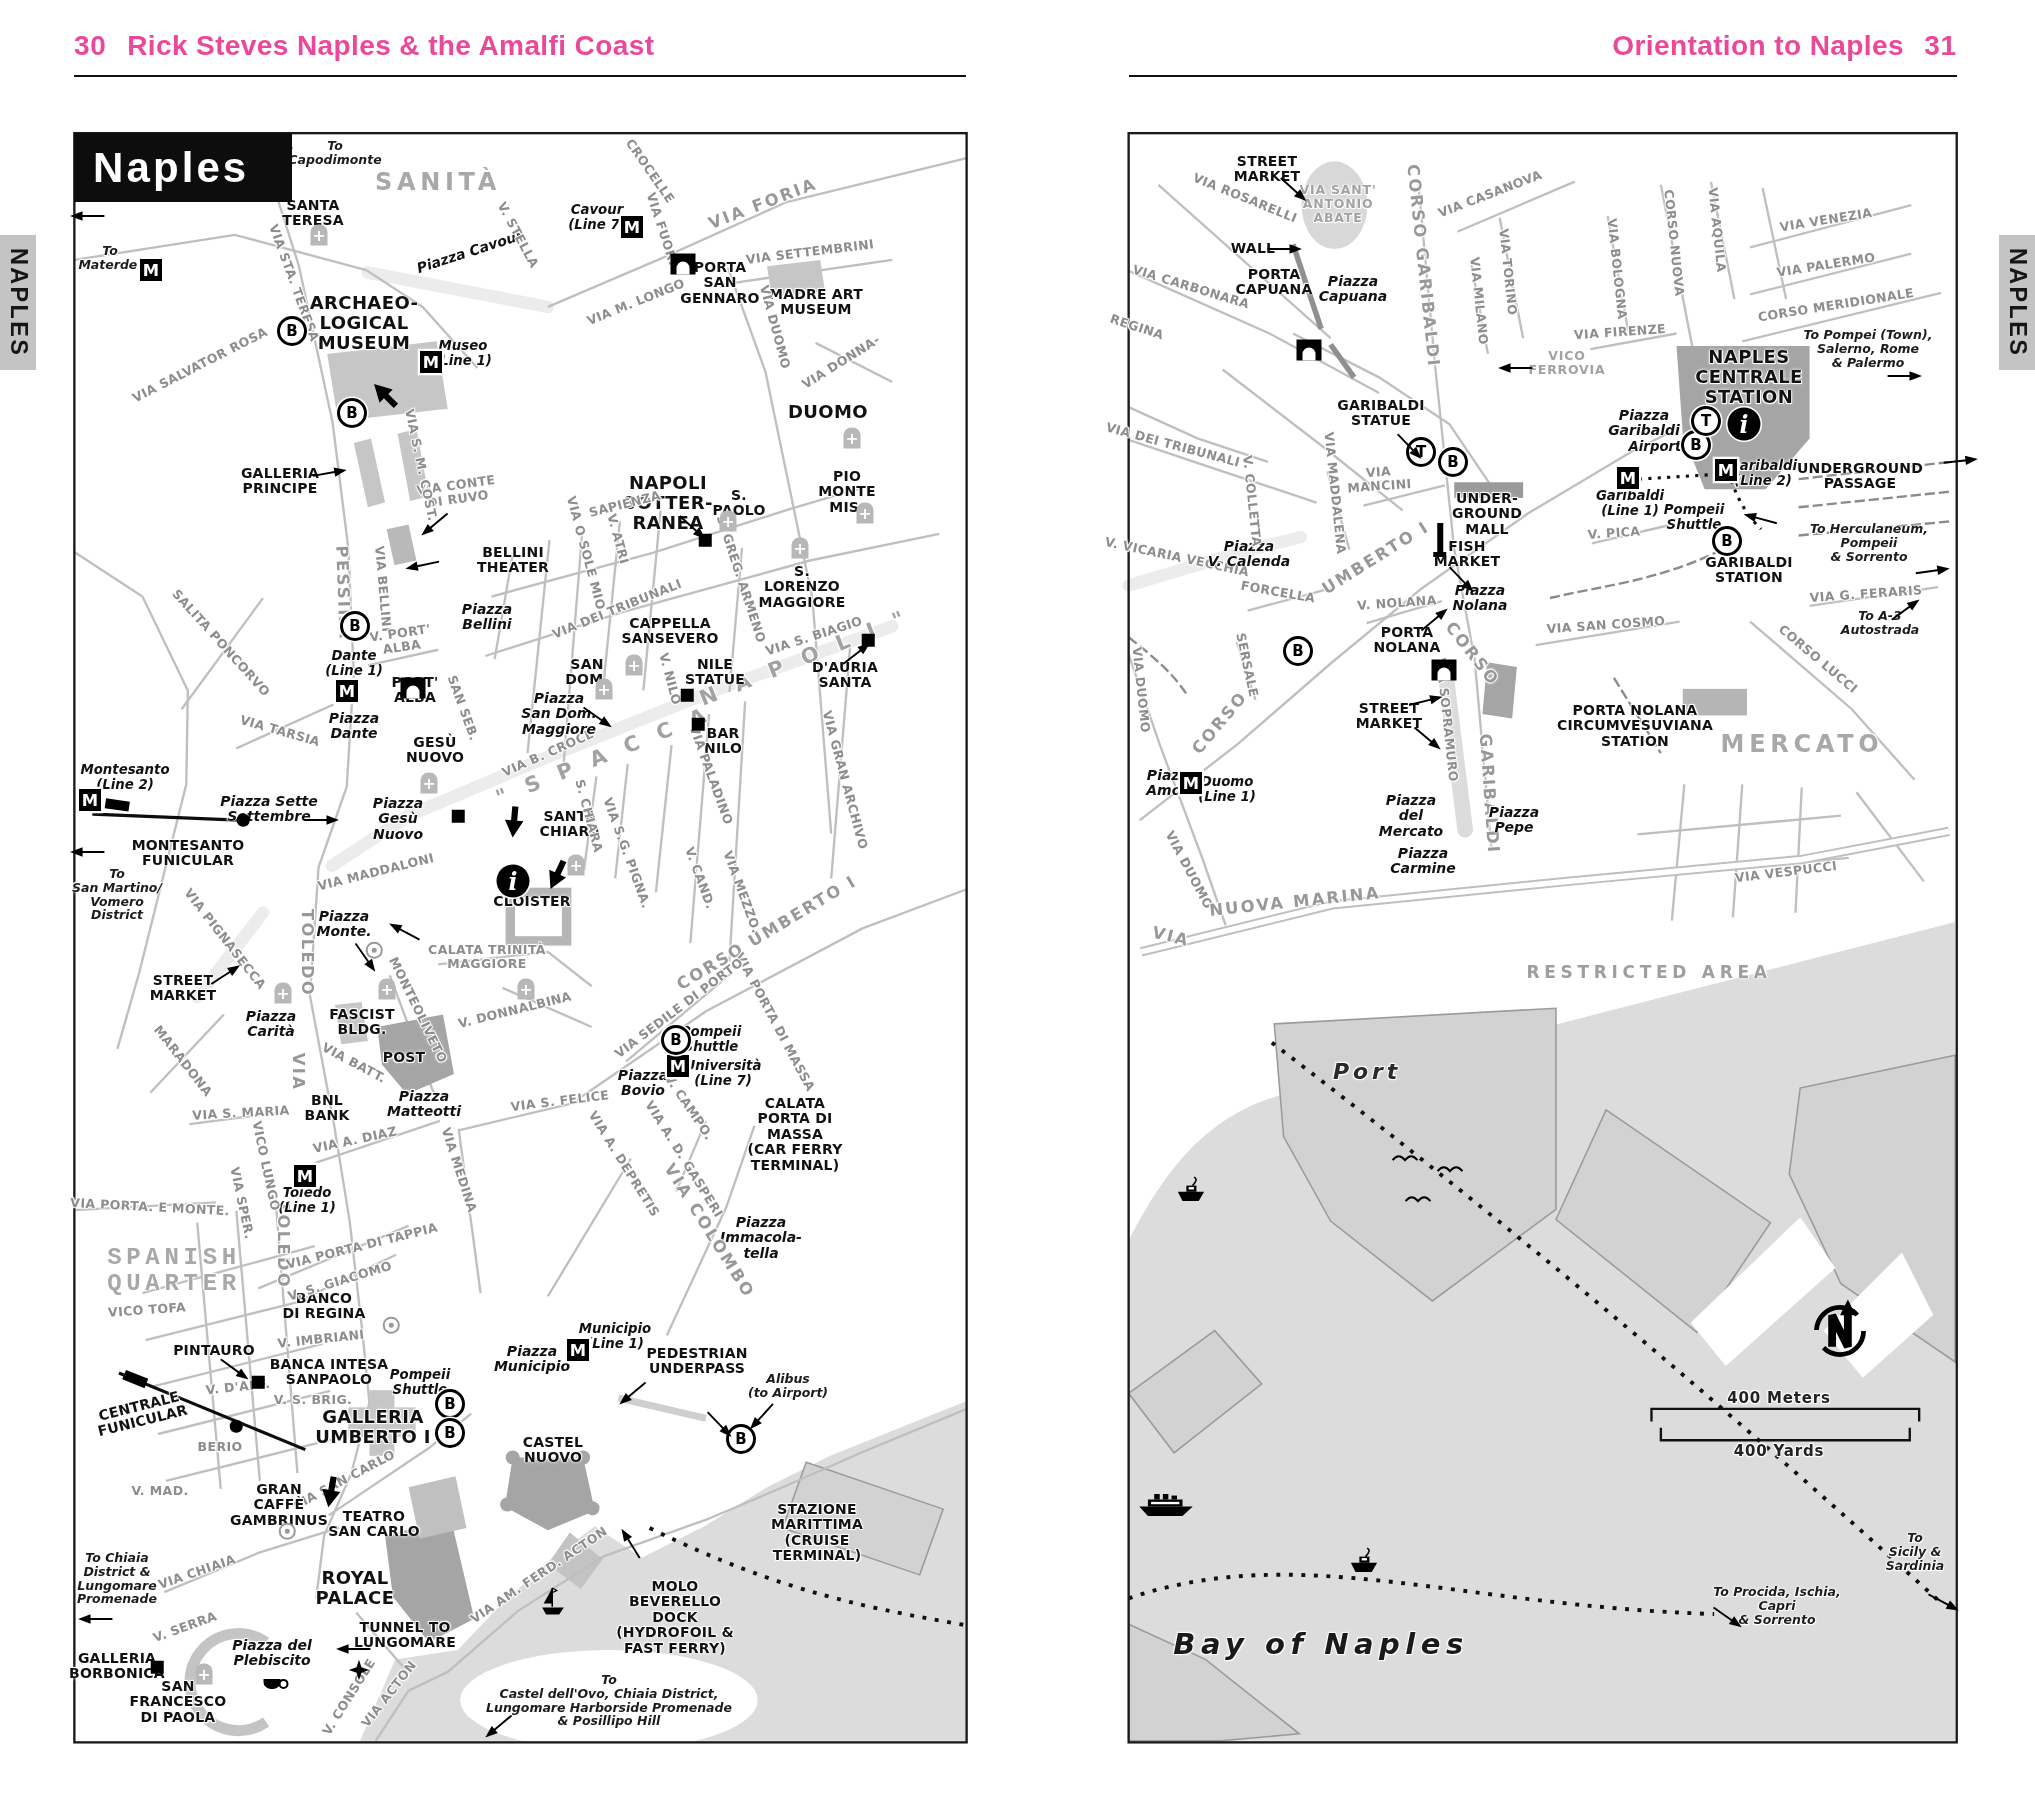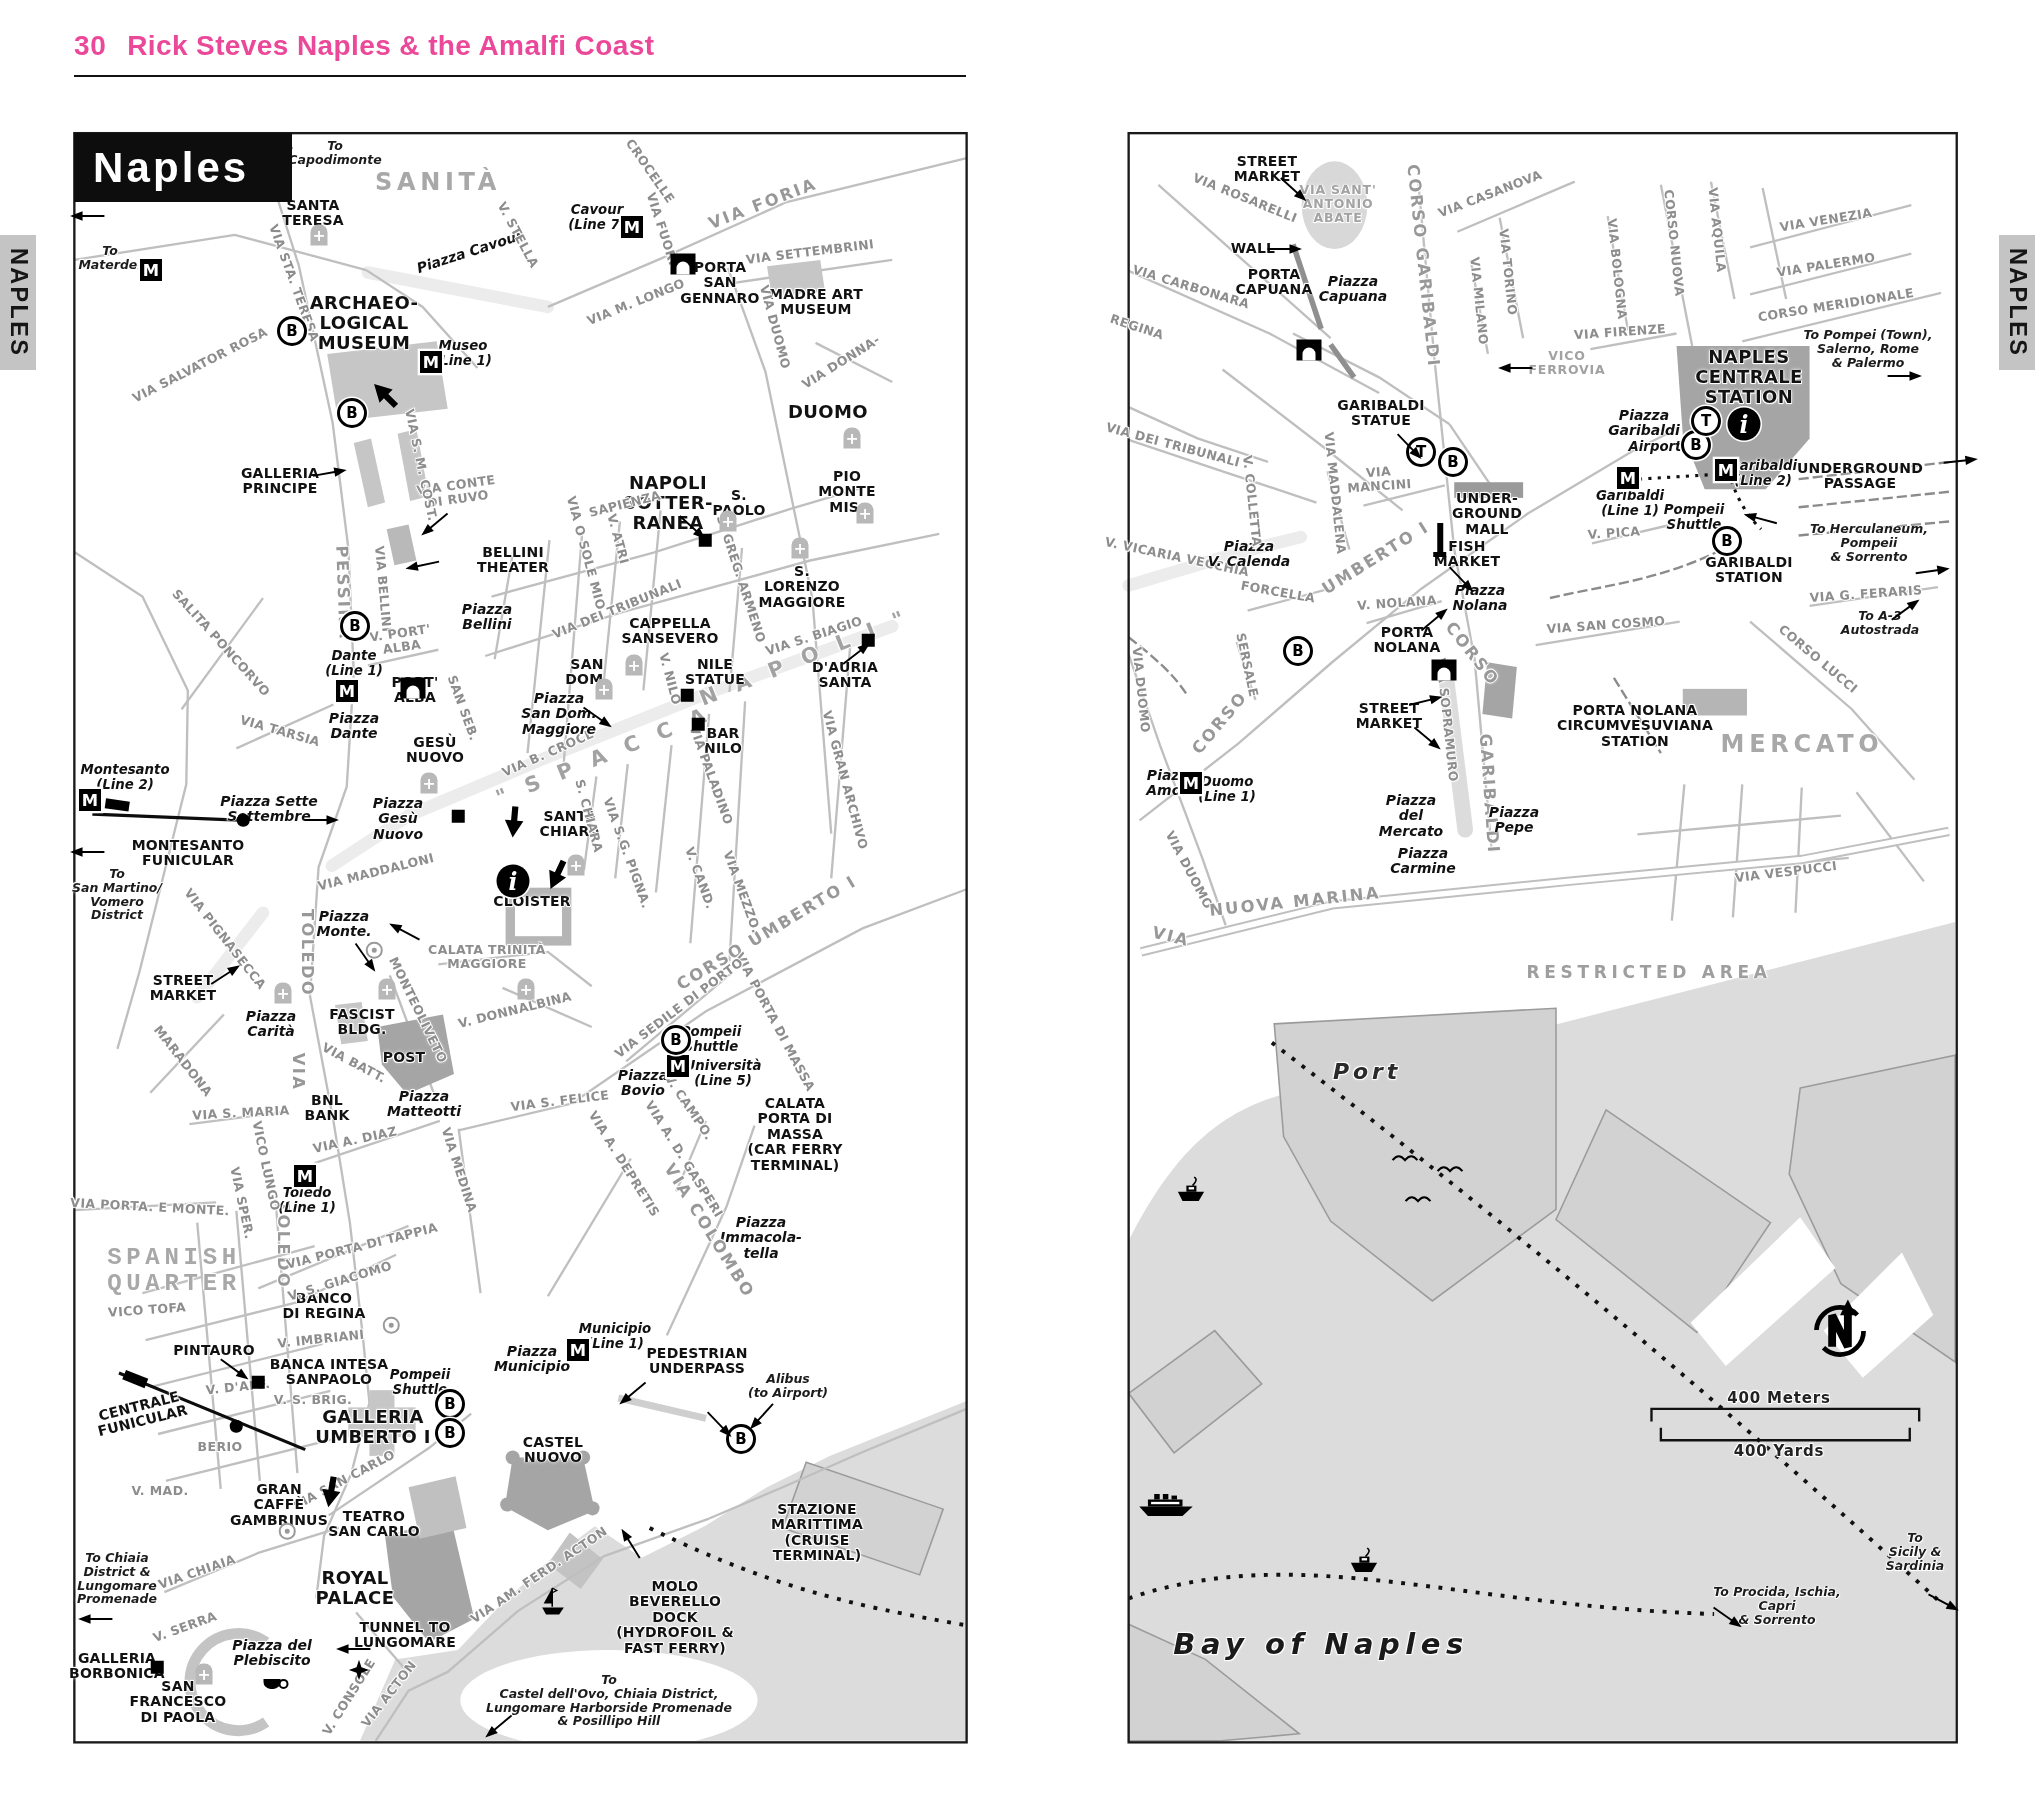--- a/index.html
+++ b/index.html
@@ -72,20 +72,23 @@
   .ic-star{width:20.4px;height:20.4px;background:#000;clip-path:polygon(50% 0,62% 36%,100% 50%,62% 64%,50% 100%,38% 64%,0 50%,38% 36%);}
   .ic-funi{width:23.5px;height:10.2px;background:#000;transform-origin:center;}
 </style>
 </head>
 <body>
 
 <div class="page">
 
   <div class="hdr hdr-left">
     <span class="num">30</span><span class="ttl">Rick Steves Naples &amp; the Amalfi Coast</span>
+  </div>
+  <div class="hdr hdr-right">
+    <span class="ttl">Orientation to Naples</span><span class="num">31</span>
   </div>
 
   <div class="tab tab-l">
       <span>NAPLES</span>
     </div>
   <div class="tab tab-r">
       <span>NAPLES</span>
     </div>
 
   <svg class="bg" width="2035" height="1809" viewBox="0 0 2600 2311">
@@ -451,21 +454,21 @@
 tella</div>
       <div class="lbl stL" style="left: 709px; top: 1231px; transform: translate(-50%, -50%) rotate(58deg);">VIA COLOMBO</div>
       <div class="lbl st" style="left: 684px; top: 1159px; transform: translate(-50%, -50%) rotate(58deg);">VIA A. D. GASPERI</div>
       <div class="lbl st" style="left: 624px; top: 1164px; transform: translate(-50%, -50%) rotate(58deg);">VIA A. DEPRETIS</div>
       <div class="lbl st" style="left: 689px; top: 1107px; transform: translate(-50%, -50%) rotate(56deg);">V. CAMPO.</div>
       <div class="lbl pz" style="left: 643px; top: 1083px; transform: translate(-50%, -50%) rotate(0deg);">Piazza
 Bovio</div>
       <div class="lbl tr" style="left: 711px; top: 1040px; transform: translate(-50%, -50%) rotate(0deg);">Pompeii
 Shuttle</div>
       <div class="lbl tr" style="left: 723px; top: 1074px; transform: translate(-50%, -50%) rotate(0deg);">Università
-(Line 5)</div>
+(Line 7)</div>
       <div class="lbl lm" style="left: 795px; top: 1134px; transform: translate(-50%, -50%) rotate(0deg);">CALATA
 PORTA DI
 MASSA
 (CAR FERRY
 TERMINAL)</div>
       <div class="lbl stL" style="left: 767px; top: 933px; transform: translate(-50%, -50%) rotate(-31deg);">CORSO UMBERTO I</div>
       <div class="lbl st" style="left: 775px; top: 1022px; transform: translate(-50%, -50%) rotate(62deg);">VIA PORTA DI MASSA</div>
       <div class="lbl st" style="left: 679px; top: 1008px; transform: translate(-50%, -50%) rotate(-37deg);">VIA SEDILE DI PORTO</div>
       <div class="lbl st" style="left: 560px; top: 1101px; transform: translate(-50%, -50%) rotate(-7deg);">VIA S. FELICE</div>
       <div class="lbl st" style="left: 742px; top: 892px; transform: translate(-50%, -50%) rotate(70deg);">VIA MEZZO.</div>

